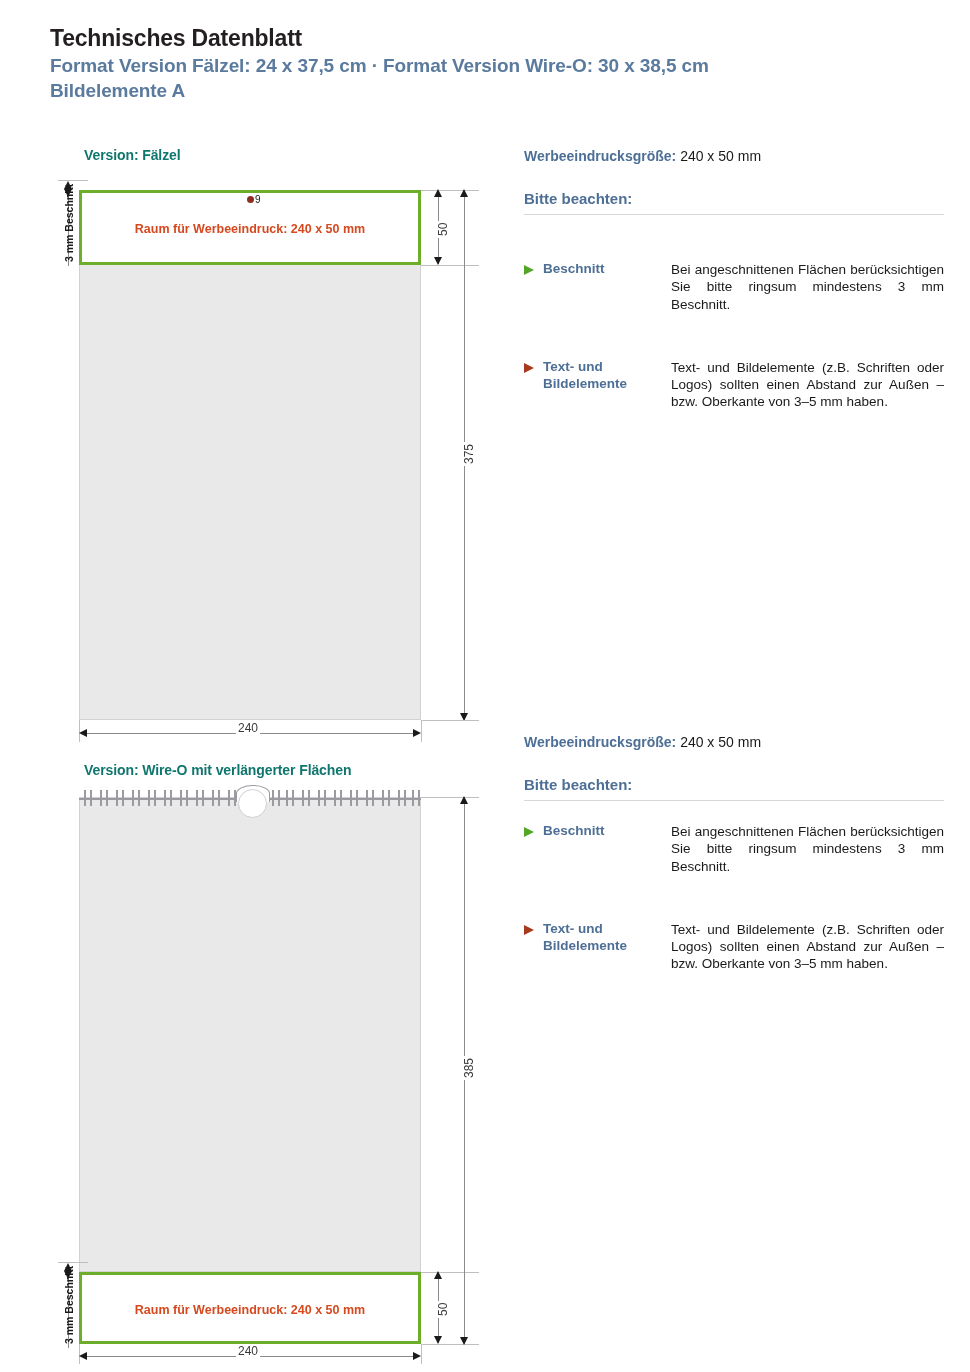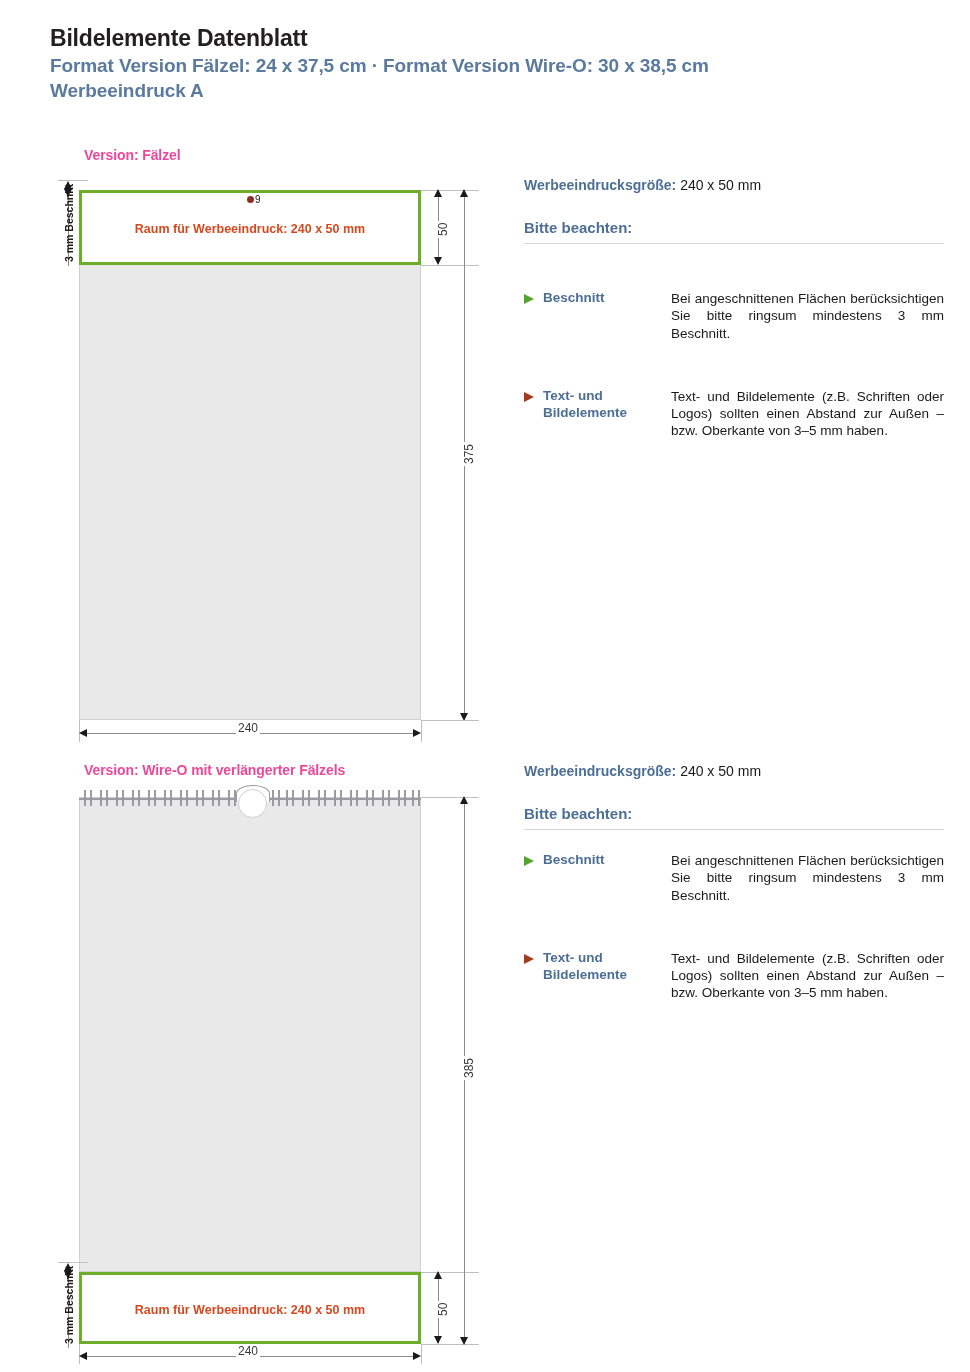--- a/index.html
+++ b/index.html
@@ -20,21 +20,21 @@
     letter-spacing:-0.2px; line-height:1.25;
   }
   .doc-sub {
     font-size: 19px; font-weight: bold; color:#5a7a9e;
     line-height:1.35; letter-spacing:-0.1px;
   }
 
   
   .section { position:absolute; }
   .sec-head {
-    font-size: 14px; font-weight: bold; color:#ec4899;
+    font-size: 14px; font-weight: bold; color:#0f766e;
     letter-spacing:-0.1px; white-space:nowrap;
   }
 
   
   .diagram { position:absolute; }
   .sheet-body {
     position:absolute;
     background:#e9e9e9;
     border:1px solid #d2d2d2;
   }
@@ -95,21 +95,21 @@
     border-bottom:none;
     border-radius:50% 50% 0 0;
     background:#ffffff;
   }
   .hang-circle {
     position:absolute; border-radius:50%;
     background:#ffffff; border:1px solid #cfcfd4;
   }
 
   
-  .notes { position:absolute; width:420px;margin-top:29px; }
+  .notes { position:absolute; width:420px; }
   .note-size {
     font-size:14px; color:#1a1a1a; font-weight:normal; white-space:nowrap;
   }
   .note-size b { color:#4d6f96; font-weight:bold; }
   .note-heading {
     font-size:15px; font-weight:bold; color:#4d6f96;
     margin-top:26px;
   }
   .note-rule { height:1px; background:#d8d8d8; margin-top:7px; }
   .note-row { display:flex; margin-top:22px; }
@@ -129,23 +129,23 @@
   .note-body {
     flex:1; font-size:13.5px; color:#1a1a1a; line-height:1.28;
     text-align:justify;
   }
   .note-row.loose { margin-top:46px; }
 </style>
 </head>
 <body>
 
 <div class="header">
-  <div class="doc-title">Bildelemente Datenblatt</div>
+  <div class="doc-title">Technisches Datenblatt</div>
   <div class="doc-sub">Format Version Fälzel: 24 x 37,5 cm · Format Version Wire-O: 30 x 38,5 cm</div>
-  <div class="doc-sub">Werbeeindruck A</div>
+  <div class="doc-sub">Bildelemente A</div>
 </div>
 
 <div class="section">
 
   <div class="sec-head" style="position:absolute; left:84px; top:147px;">Version: Fälzel</div>
 
   <div class="diagram">
 
     <div class="sheet-body" style="left:79px; top:190px; width:342px; height:530px;"></div>
 
@@ -202,21 +202,21 @@
     <div class="note-row loose">
       <span class="bullet"></span>
       <div class="note-term">Text- und Bildelemente</div>
       <div class="note-body">Text- und Bildelemente (z.B. Schriften oder Logos) sollten einen Abstand zur Außen – bzw. Oberkante von 3–5 mm haben.</div>
     </div>
   </div>
 </div>
 
 <div class="section">
 
-  <div class="sec-head" style="position:absolute; left:84px; top:762px;">Version: Wire-O mit verlängerter Fälzels</div>
+  <div class="sec-head" style="position:absolute; left:84px; top:762px;">Version: Wire-O mit verlängerter Flächen</div>
 
   <div class="diagram">
 
     <div class="sheet-body" style="left:79px; top:797px; width:342px; height:475px;"></div>
 
     <div class="wire-strip" style="left:79px; top:789px; width:342px; height:22px;">
       <div class="wire-top-rail" style="left:0; top:9px; width:342px;"></div>
 
       <div class="wire-loop" style="left:5px;   top:1px; height:16px;"></div>
         <div class="wire-loop" style="left:11px;  top:1px; height:16px;"></div>

